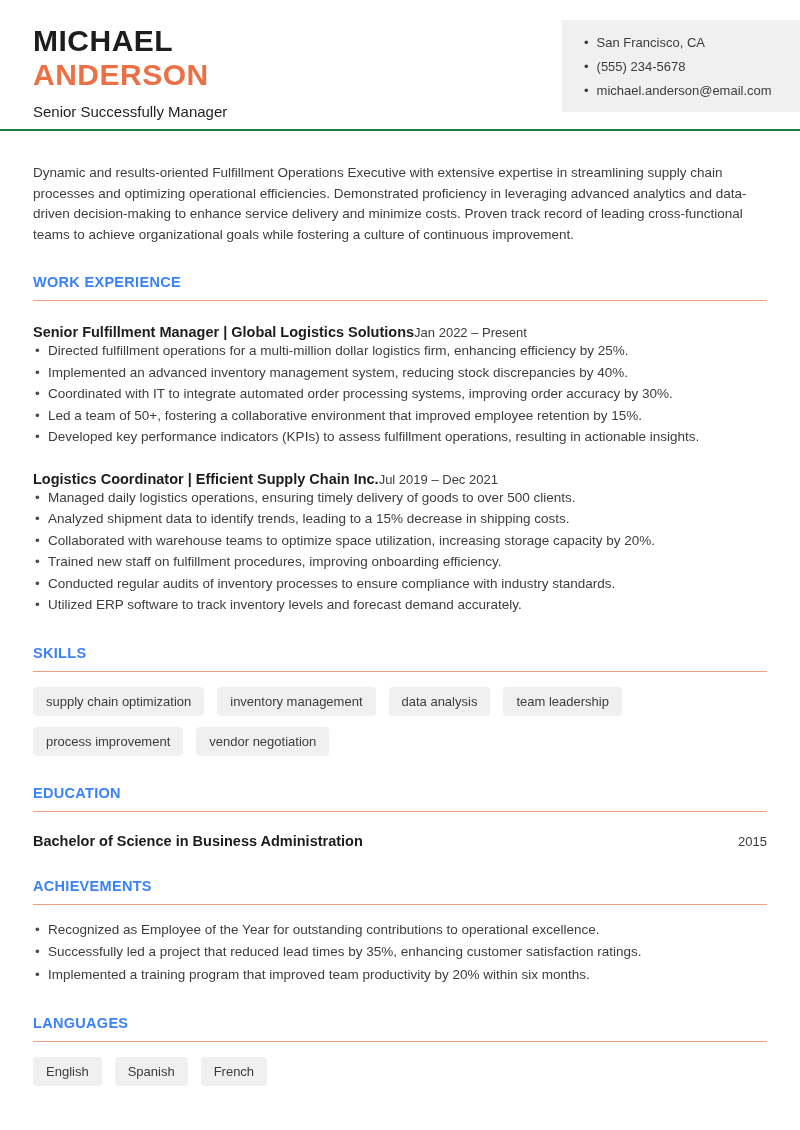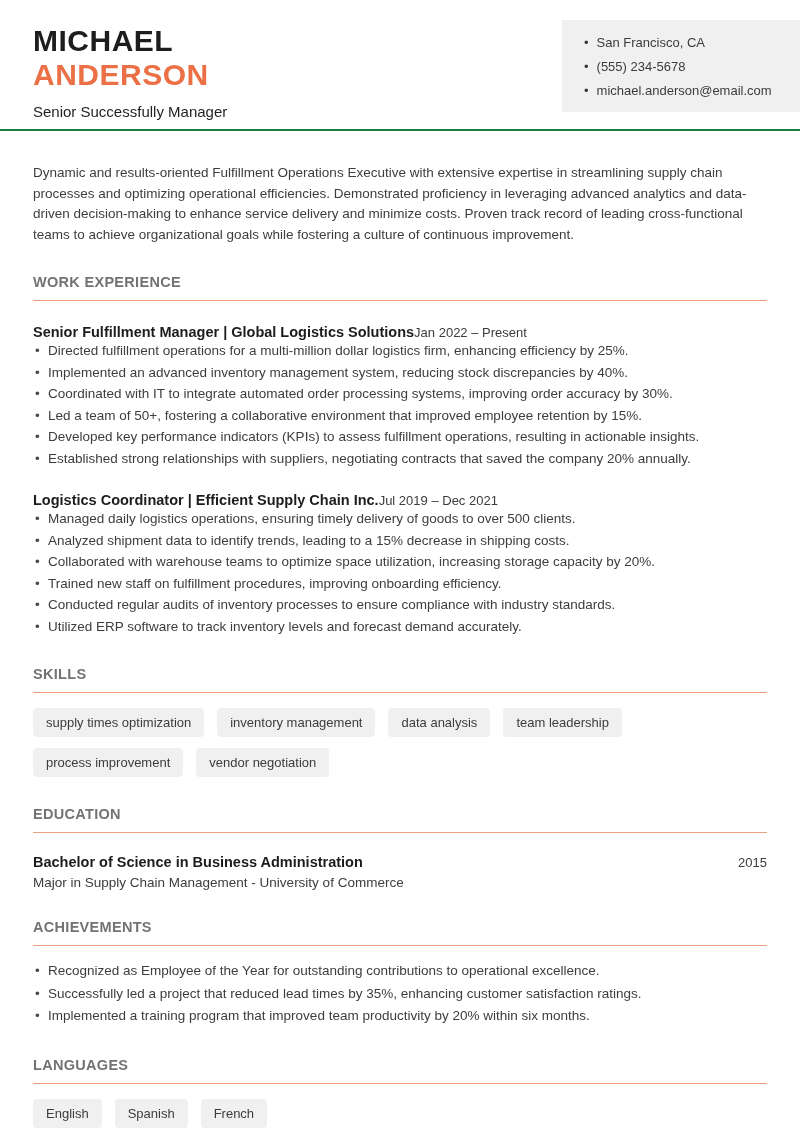--- a/index.html
+++ b/index.html
@@ -29,21 +29,21 @@
   .contact-item { font-size:13px; color:#3c3c3c; display:flex; align-items:center; }
   .contact-bullet { margin-right:8px; color:#3c3c3c; font-size:13px; }
 
   
   .content { padding:0 33px 40px; }
   .summary { margin-top:32px; font-size:13.5px; line-height:20.5px; color:#3d3d3d; }
 
   .section { margin-top:29px; }
   .section-heading {
     font-size:14.5px; font-weight:700; letter-spacing:0.3px;
-    color:#737373; text-transform:uppercase;
+    color:#3b82f6; text-transform:uppercase;
   }
   .section-rule { border:none; border-top:1.5px solid #eda183; margin-top:10px; }
 
   .job { margin-top:23px; }
   .job-head { display:flex; justify-content:flex-start; align-items:baseline; }
   .job-title { font-size:14.5px; font-weight:700; color:#1c1c1c; }
   .job-date { font-size:13px; color:#3c3c3c; white-space:nowrap; }
 
   ul.bullets { list-style:none; }
   ul.bullets li {
@@ -104,21 +104,20 @@
         <div class="job-head">
           <span class="job-title">Senior Fulfillment Manager | Global Logistics Solutions</span>
           <span class="job-date">Jan 2022 – Present</span>
         </div>
         <ul class="bullets">
           <li>Directed fulfillment operations for a multi-million dollar logistics firm, enhancing efficiency by 25%.</li>
           <li>Implemented an advanced inventory management system, reducing stock discrepancies by 40%.</li>
           <li>Coordinated with IT to integrate automated order processing systems, improving order accuracy by 30%.</li>
           <li>Led a team of 50+, fostering a collaborative environment that improved employee retention by 15%.</li>
           <li>Developed key performance indicators (KPIs) to assess fulfillment operations, resulting in actionable insights.</li>
-          <li>Established strong relationships with suppliers, negotiating contracts that saved the company 20% annually.</li>
         </ul>
       </div>
 
       <div class="job">
         <div class="job-head">
           <span class="job-title">Logistics Coordinator | Efficient Supply Chain Inc.</span>
           <span class="job-date">Jul 2019 – Dec 2021</span>
         </div>
         <ul class="bullets">
           <li>Managed daily logistics operations, ensuring timely delivery of goods to over 500 clients.</li>
@@ -128,38 +127,37 @@
           <li>Conducted regular audits of inventory processes to ensure compliance with industry standards.</li>
           <li>Utilized ERP software to track inventory levels and forecast demand accurately.</li>
         </ul>
       </div>
     </div>
 
     <div class="section">
       <div class="section-heading">SKILLS</div>
       <hr class="section-rule">
       <div class="chips">
-        <span class="chip">supply times optimization</span>
+        <span class="chip">supply chain optimization</span>
         <span class="chip">inventory management</span>
         <span class="chip">data analysis</span>
         <span class="chip">team leadership</span>
         <span class="chip">process improvement</span>
         <span class="chip">vendor negotiation</span>
       </div>
     </div>
 
     <div class="section">
       <div class="section-heading">EDUCATION</div>
       <hr class="section-rule">
       <div class="edu-item">
         <div class="edu-head">
           <span class="edu-degree">Bachelor of Science in Business Administration</span>
           <span class="edu-year">2015</span>
         </div>
-        <div class="edu-detail">Major in Supply Chain Management - University of Commerce</div>
       </div>
     </div>
 
     <div class="section">
       <div class="section-heading">ACHIEVEMENTS</div>
       <hr class="section-rule">
       <ul class="bullets loose" style="margin-top:14px;">
         <li>Recognized as Employee of the Year for outstanding contributions to operational excellence.</li>
         <li>Successfully led a project that reduced lead times by 35%, enhancing customer satisfaction ratings.</li>
         <li>Implemented a training program that improved team productivity by 20% within six months.</li>

